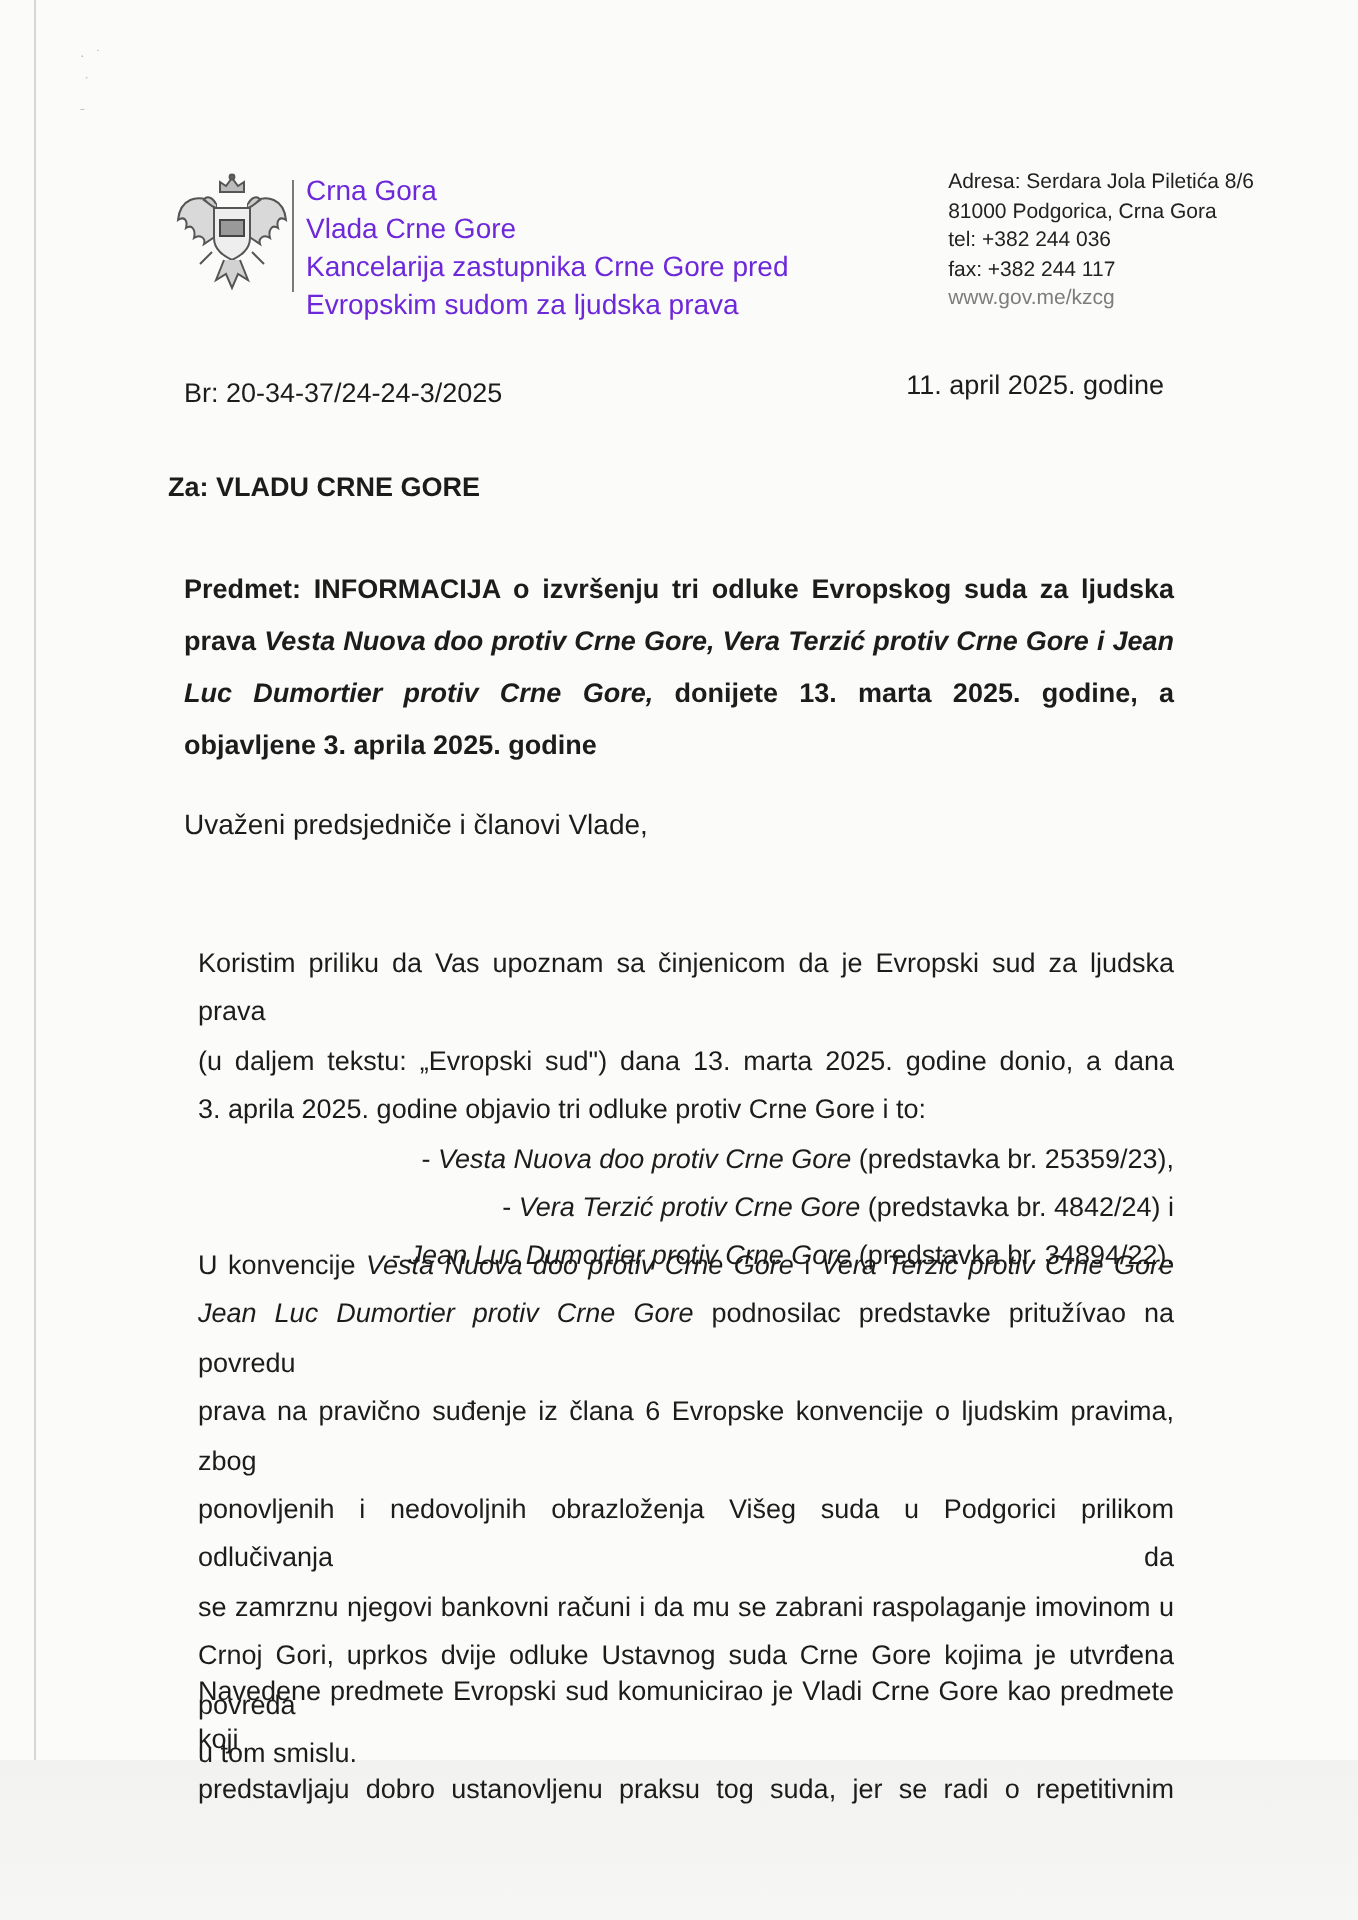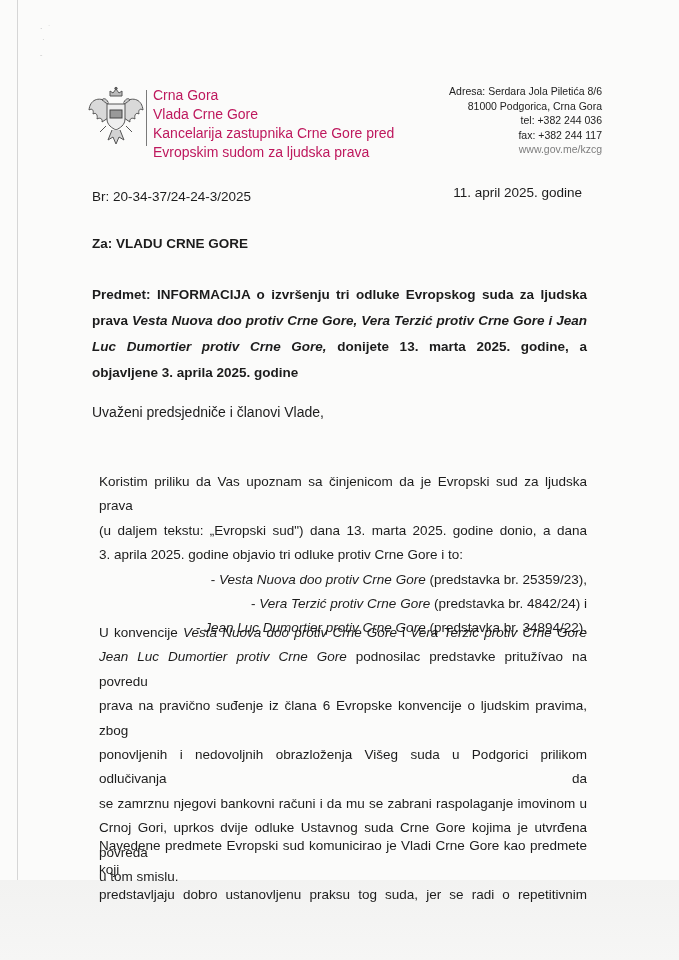--- a/index.html
+++ b/index.html
@@ -55,48 +55,47 @@
       width: 1px;
       height: 56px;
       background: #7a7a7a;
     }
     .org-block {
       position: absolute;
       left: 153px;
       top: 86px;
       font-size: 14px;
       line-height: 19px;
-      color: #be185d;
+      color: #6d28d9;
     }
     .org-block div { white-space: nowrap; }
     .contact-block {
       position: absolute;
-      right: 77px;
+      right: 52px;
       top: 84px;
-      text-align: right;
       font-size: 10.5px;
       line-height: 14.5px;
       color: #222;
     }
     .contact-block .web { color: #7d7d7d; }
     .ref-line {
       position: absolute;
       left: 92px;
       top: 189px;
       font-size: 13.5px;
     }
     .date-line {
       position: absolute;
       right: 97px;
       top: 185px;
       font-size: 13.5px;
     }
     .addressee {
       position: absolute;
-      left: 92px;
+      left: 84px;
       top: 236px;
       font-size: 13.5px;
       font-weight: bold;
     }
     .subject {
       position: absolute;
       left: 92px;
       top: 282px;
       width: 495px;
       font-size: 13.5px;

